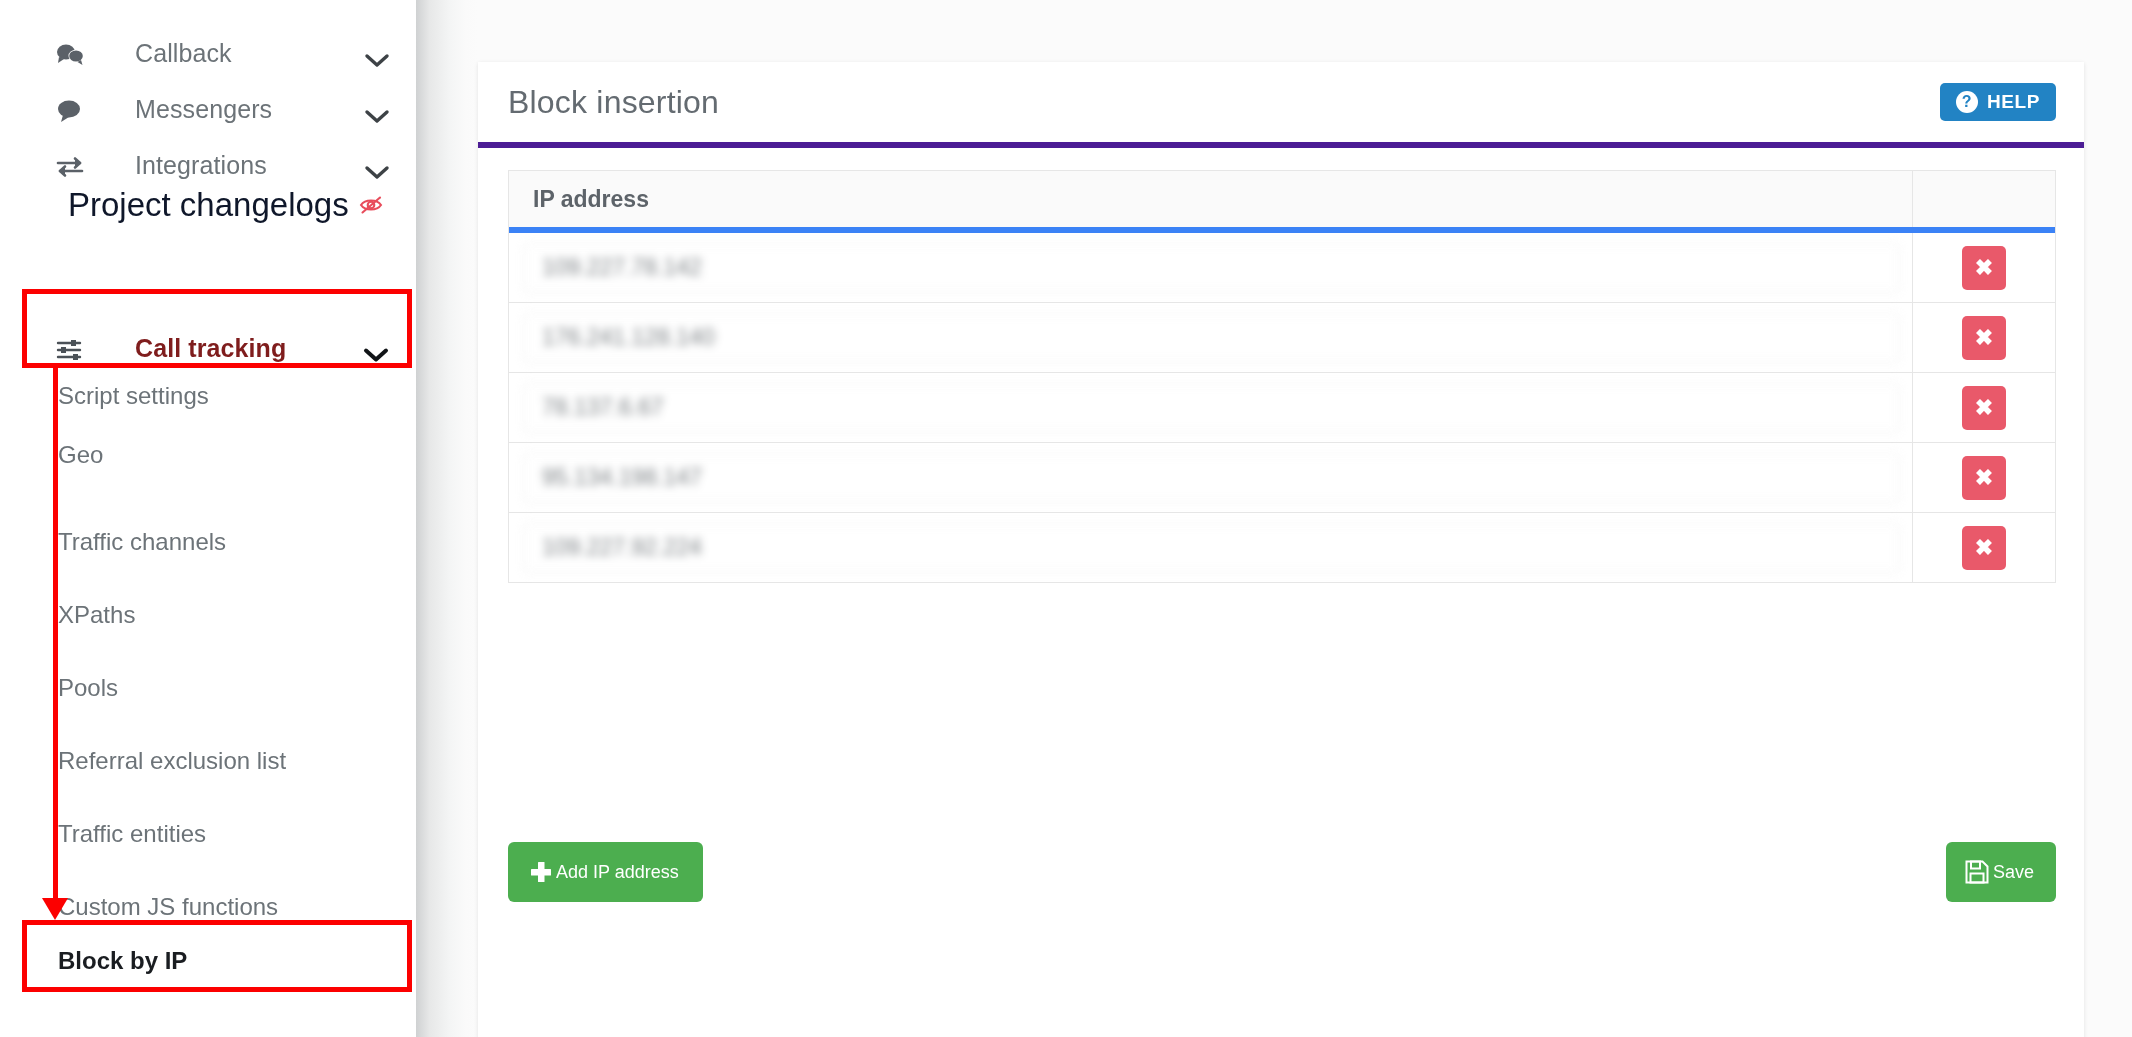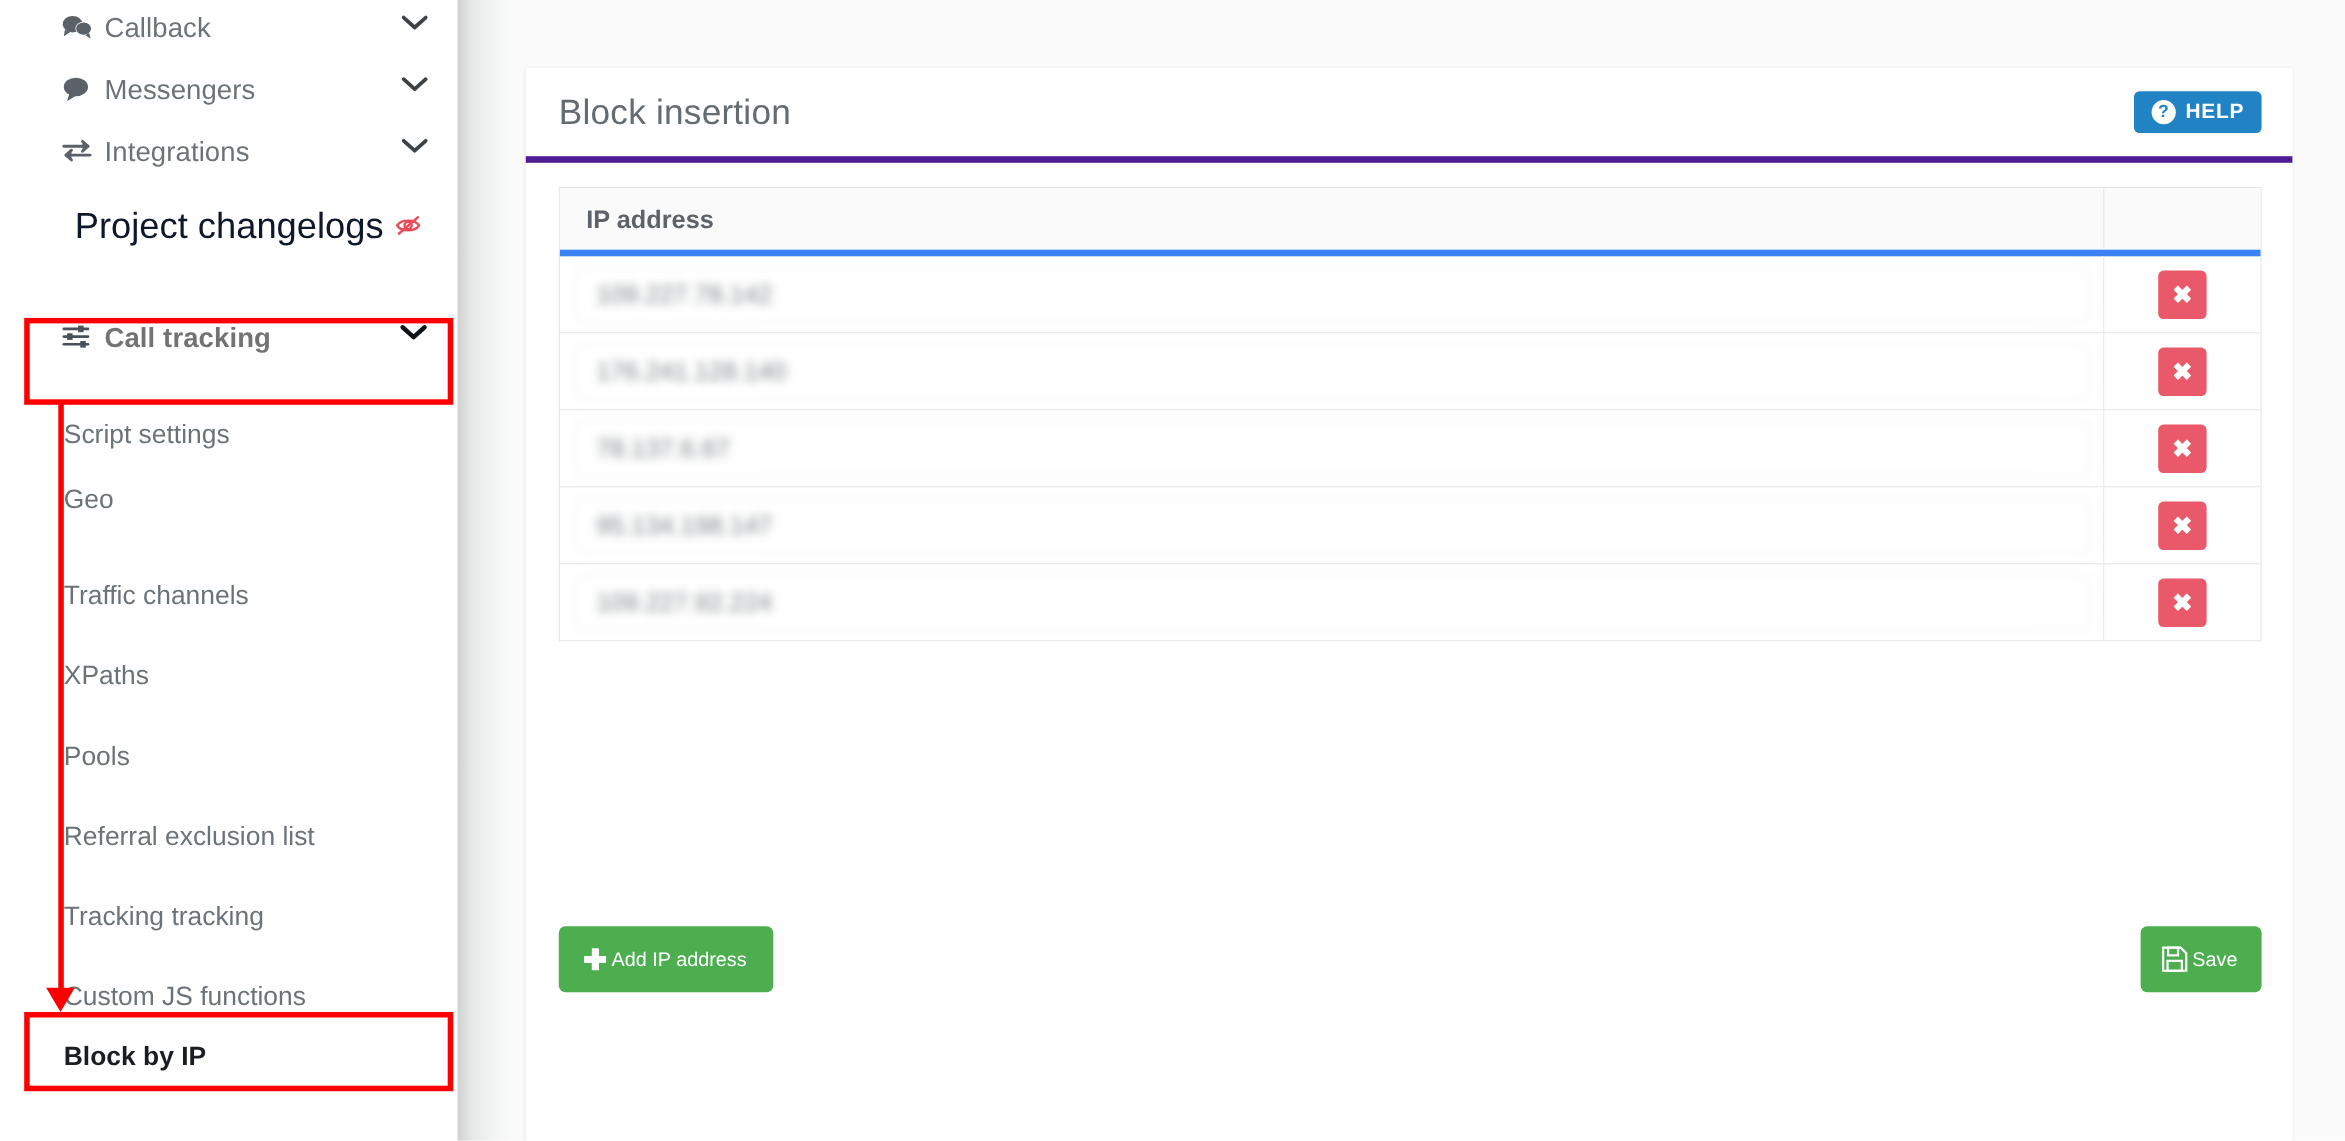--- a/index.html
+++ b/index.html
@@ -27,23 +27,24 @@
     height: 1037px;
     background: #ffffff;
     overflow: hidden;
   }
 
   .nav-group {
     position: absolute;
     left: 0;
     width: 416px;
     display: flex;
-    align-items: flex-start;
+    align-items: flex-end;
     padding-left: 56px;
     padding-right: 26px;
+    gap: 40px;
   }
 
   .nav-group .ico {
     width: 30px;
     height: 26px;
     margin-right: 9px;
     display: inline-flex;
     align-items: center;
     justify-content: flex-start;
     color: #5b6168;
@@ -51,21 +52,21 @@
   }
 
   .nav-group .label {
     font-size: 25px;
     color: #6c7378;
     white-space: nowrap;
     letter-spacing: 0.1px;
   }
 
   .nav-group.active .label {
-    color: #737373;
+    color: #7f1d1d;
     font-weight: bold;
   }
 
   .nav-group .chev {
     margin-left: auto;
     color: #3d4246;
     display: inline-flex;
     align-items: center;
   }
   .nav-group.active .chev { color: #111417; }
@@ -413,21 +414,21 @@
     <div class="nav-sub" style="top:592px;height:46px;">
       <span>XPaths</span>
     </div>
     <div class="nav-sub" style="top:665px;height:46px;">
       <span>Pools</span>
     </div>
     <div class="nav-sub" style="top:738px;height:46px;">
       <span>Referral exclusion list</span>
     </div>
     <div class="nav-sub" style="top:811px;height:46px;">
-      <span>Tracking tracking</span>
+      <span>Traffic entities</span>
     </div>
     <div class="nav-sub" style="top:884px;height:46px;">
       <span>Custom JS functions</span>
     </div>
     <div class="nav-sub current" style="top:938px;height:46px;">
       <span>Block by IP</span>
     </div>
   </nav>
 
   <div id="sidebar-edge"></div>

